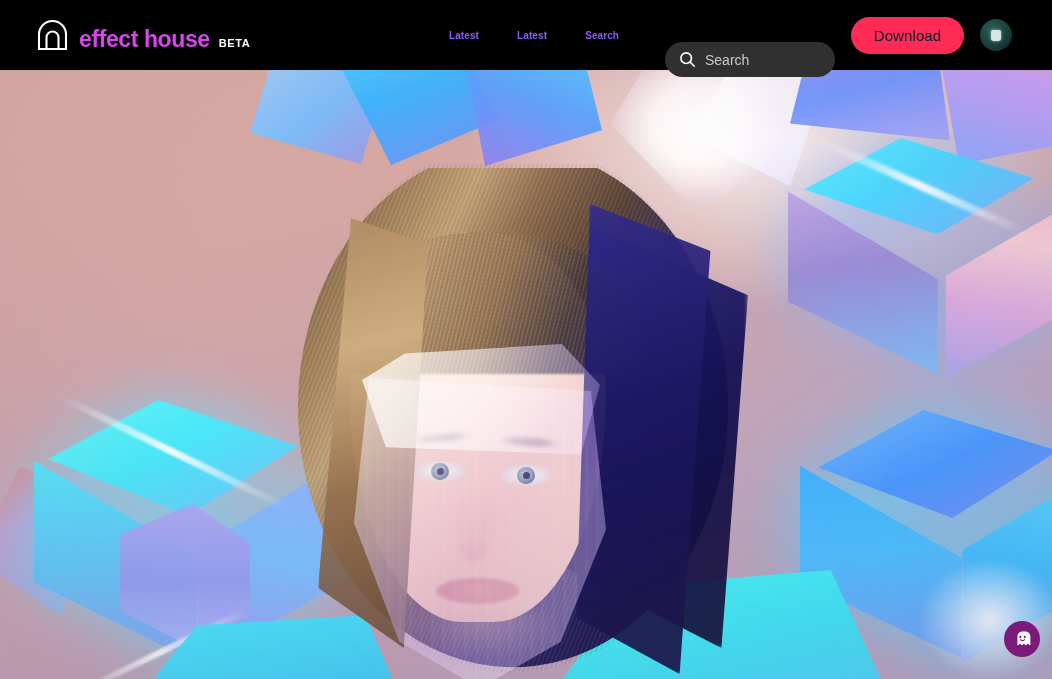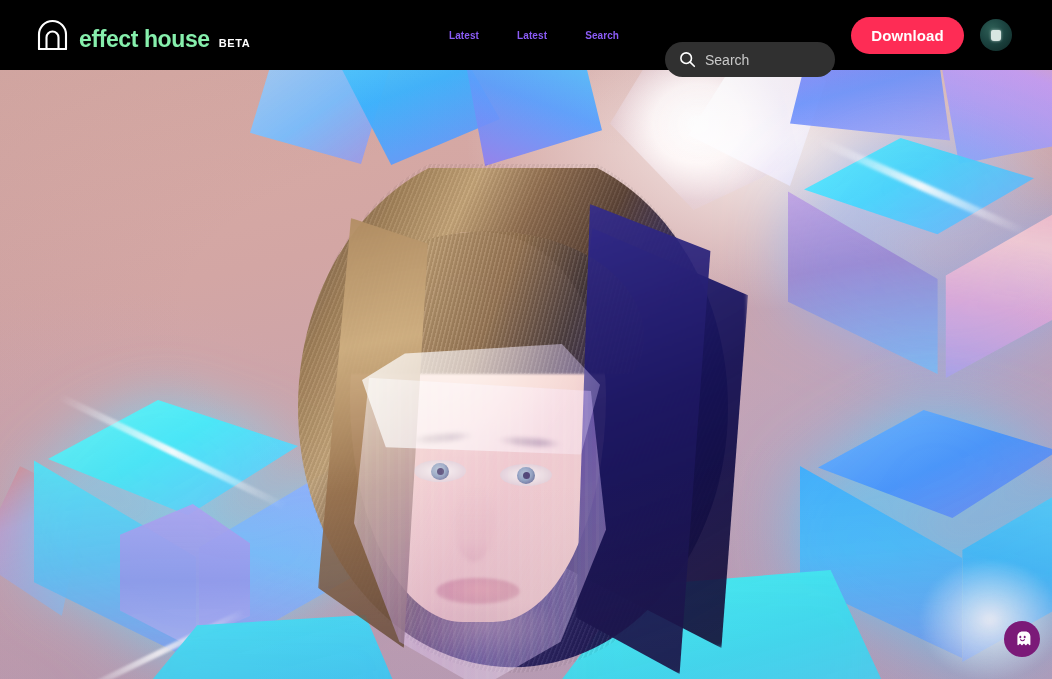--- a/index.html
+++ b/index.html
@@ -20,21 +20,21 @@
     z-index:50;
   }
 
   .brand{
     display:flex; align-items:flex-end; gap:9px;
     margin-left:36px; cursor:pointer;
     text-decoration:none;
   }
   .brand-icon{ width:34px; height:34px; display:block; margin-bottom:1px; }
   .brand-word{
-    color:#86efac; font-size:23px; font-weight:700;
+    color:#d946ef; font-size:23px; font-weight:700;
     letter-spacing:-0.4px; line-height:1;
     margin-bottom:2px;
   }
   .brand-beta{
     color:#fff; font-size:11px; font-weight:700;
     letter-spacing:0.6px; line-height:1;
     margin-bottom:4px;
   }
 
   .nav{
@@ -60,21 +60,21 @@
     color:#fff; font-size:14px;
     font-family:"Liberation Sans", sans-serif;
     width:100%; padding:0;
   }
   .search-input::placeholder{ color:#c9c9c9; opacity:1; }
 
   .download-btn{
     position:absolute; left:851px; top:17px;
     width:113px; height:37px;
     background:#fe2c55; border:none; border-radius:19px;
-    color:#ffffff; font-size:15px; font-weight:700;
+    color:#0f172a; font-size:15px; font-weight:400;
     font-family:"Liberation Sans", sans-serif;
     letter-spacing:0.1px; cursor:pointer;
   }
 
   .avatar{
     position:absolute; left:980px; top:19px;
     width:32px; height:32px; border-radius:50%;
     cursor:pointer; overflow:hidden;
     background:radial-gradient(circle at 38% 34%, #2f6057 0%, #1d4642 42%, #0d2624 100%);
     display:flex; align-items:center; justify-content:center;

